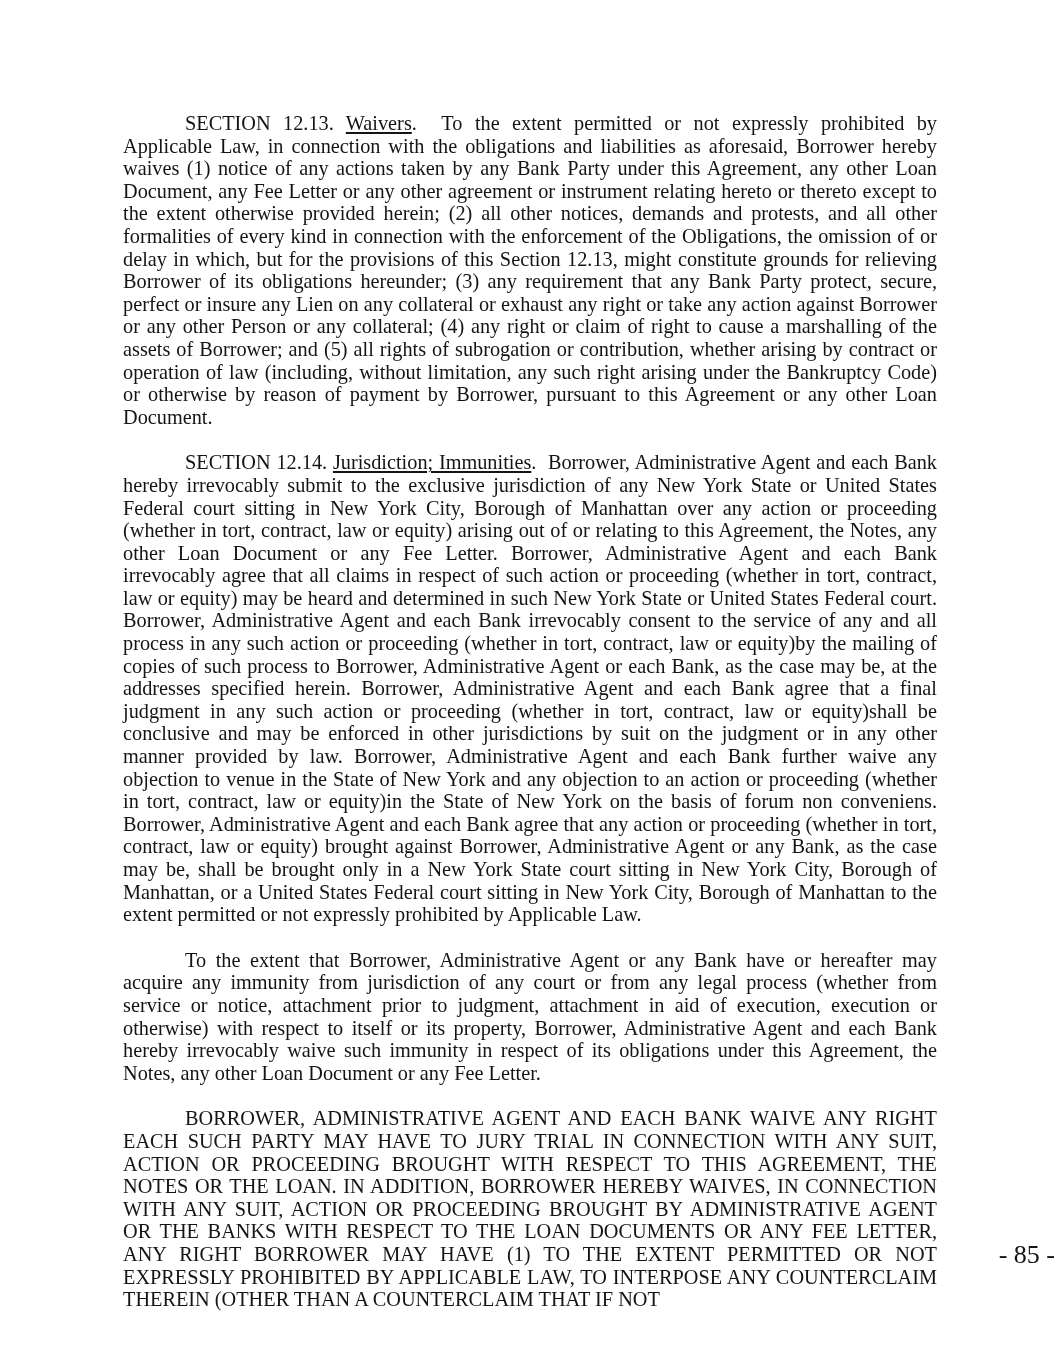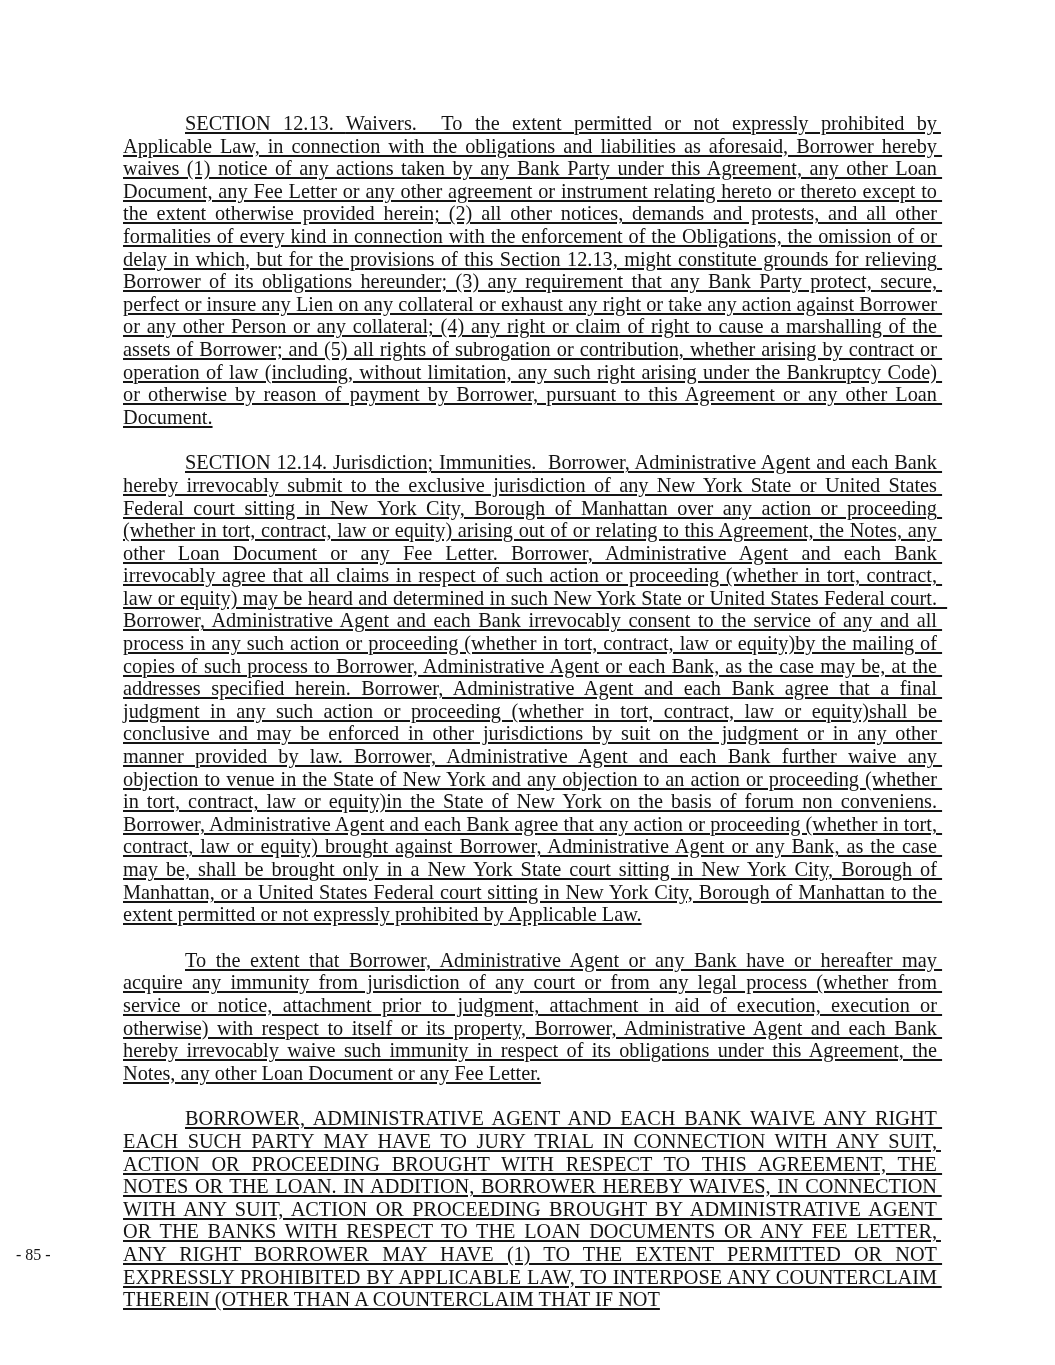--- a/index.html
+++ b/index.html
@@ -23,34 +23,33 @@
     width: 814px;
   }
   p.para {
     margin: 0 0 23px 0;
     font-size: 20.3px;
     line-height: 22.6px;
     text-align: justify;
     text-indent: 62px;
     white-space: pre-wrap;
     hyphens: none;
-    text-decoration: underline;
     -webkit-hyphens: none;
   }
   .u {
     text-decoration: underline;
     text-underline-offset: 2px;
   }
   .footer {
     position: absolute;
-    left: 16px;
+    left: 8px;
     right: 0;
     top: 1244px;
-    text-align: left;
-    font-size: 16px;
+    text-align: right;
+    font-size: 26px;
     line-height: 22.6px;
   }
 </style>
 </head>
 <body>
 
 <main class="page">
   <div class="content">
 
     <p class="para"><span>SECTION 12.13. </span><span class="u">Waivers</span><span>.  To the extent permitted or not expressly prohibited by Applicable Law, in connection with the obligations and liabilities as aforesaid, Borrower hereby waives (1) notice of any actions taken by any Bank Party under this Agreement, any other Loan Document, any Fee Letter or any other agreement or instrument relating hereto or thereto except to the extent otherwise provided herein; (2) all other notices, demands and protests, and all other formalities of every kind in connection with the enforcement of the Obligations, the omission of or delay in which, but for the provisions of this Section 12.13, might constitute grounds for relieving Borrower of its obligations hereunder; (3) any requirement that any Bank Party protect, secure, perfect or insure any Lien on any collateral or exhaust any right or take any action against Borrower or any other Person or any collateral; (4) any right or claim of right to cause a marshalling of the assets of Borrower; and (5) all rights of subrogation or contribution, whether arising by contract or operation of law (including, without limitation, any such right arising under the Bankruptcy Code) or otherwise by reason of payment by Borrower, pursuant to this Agreement or any other Loan Document.</span></p>

